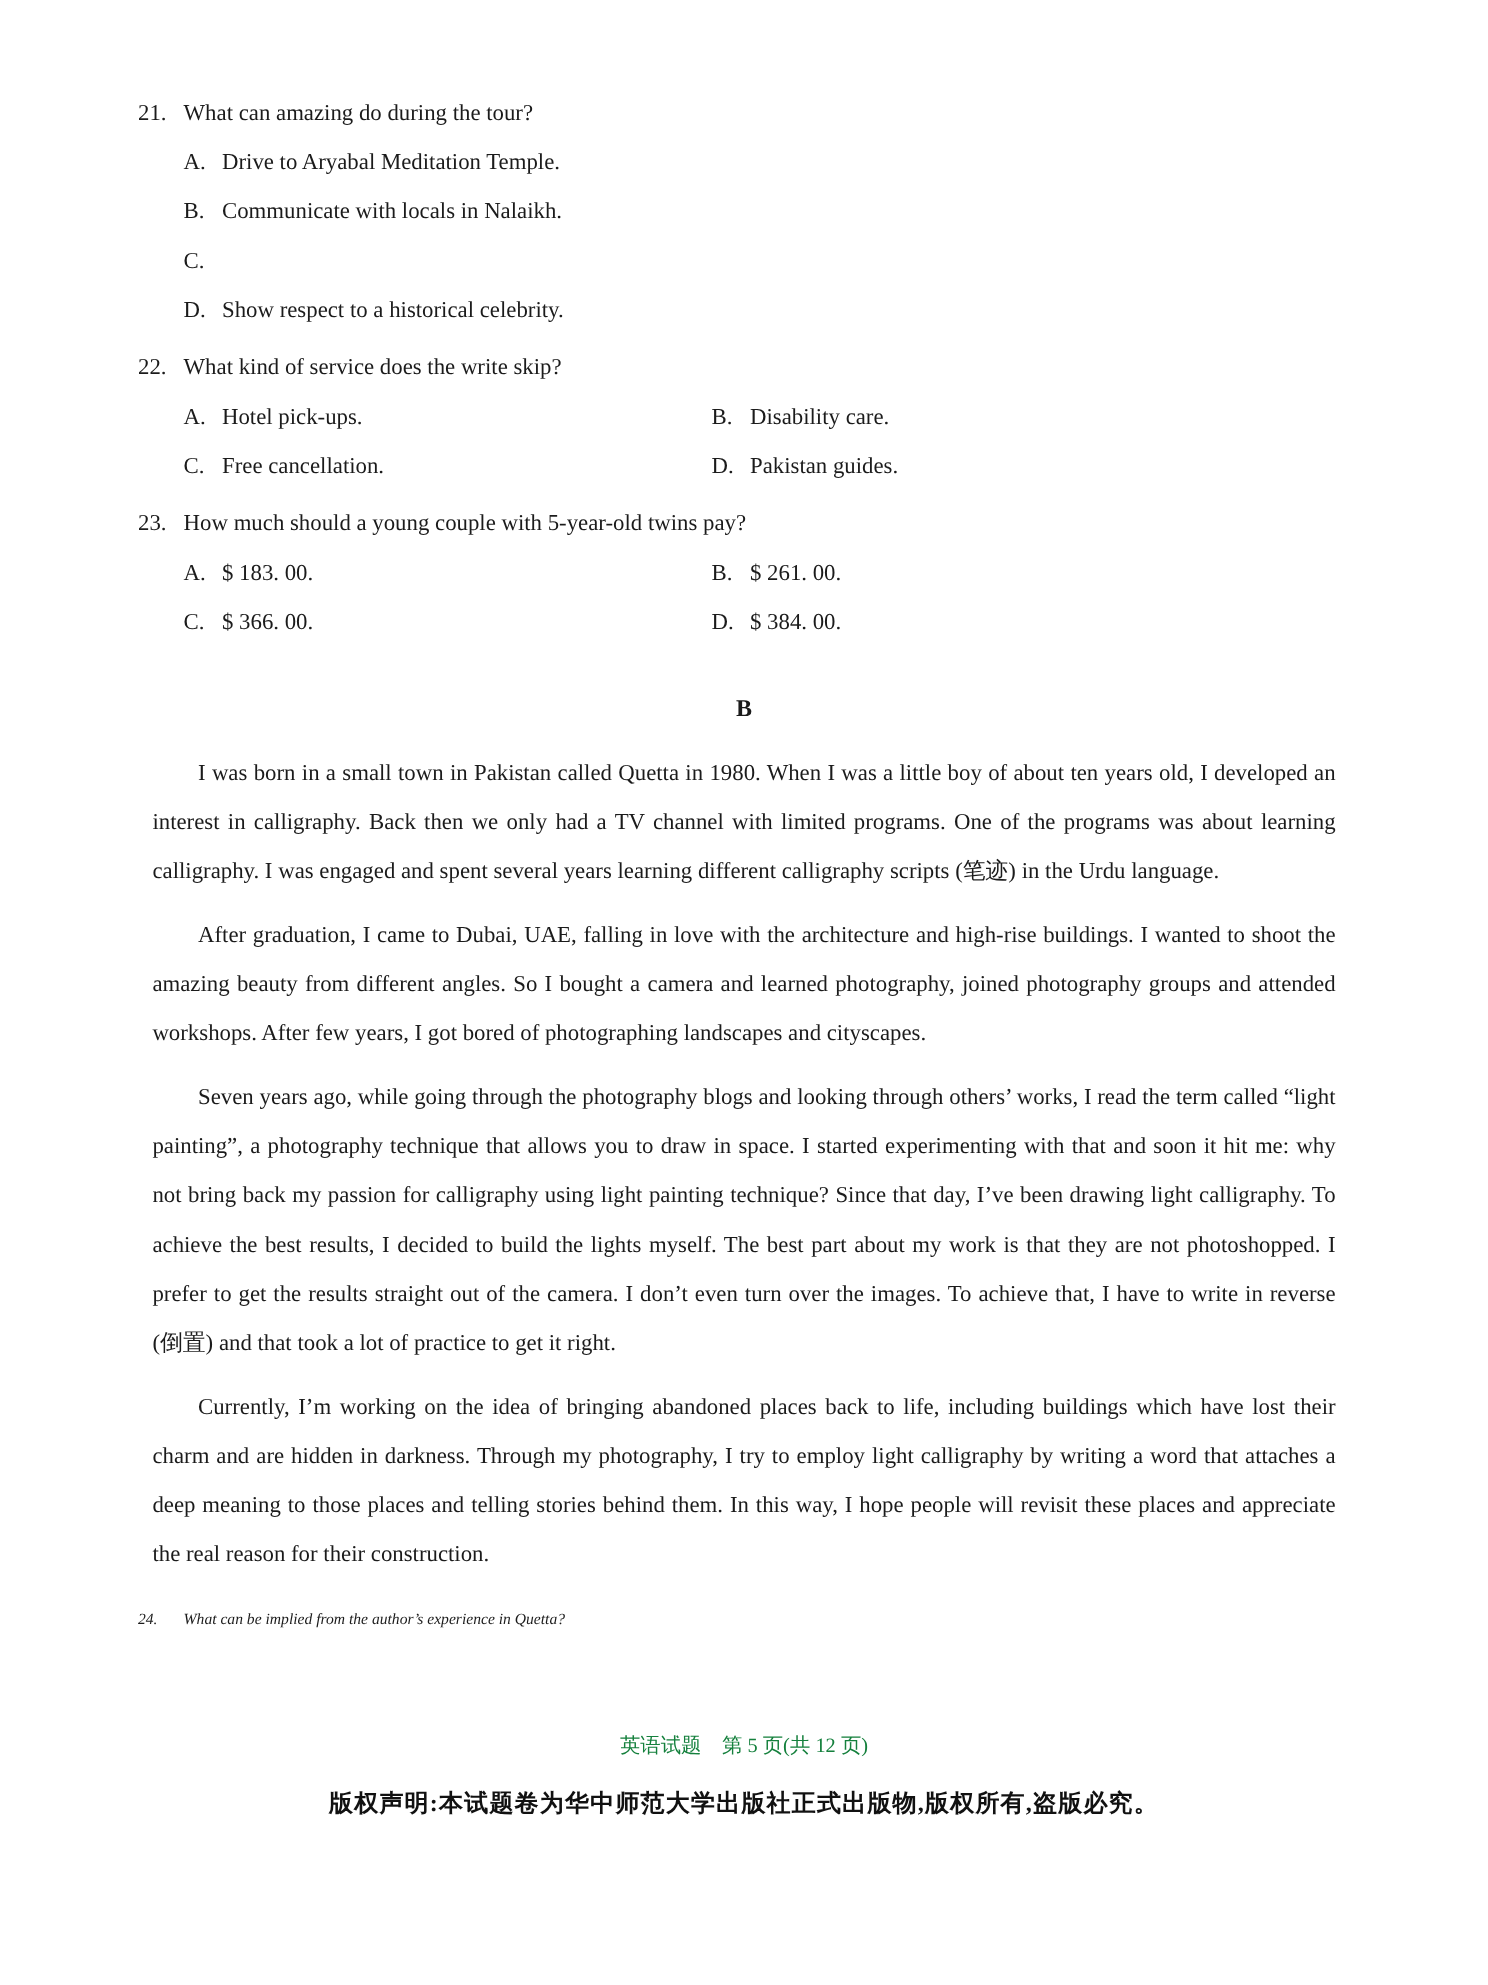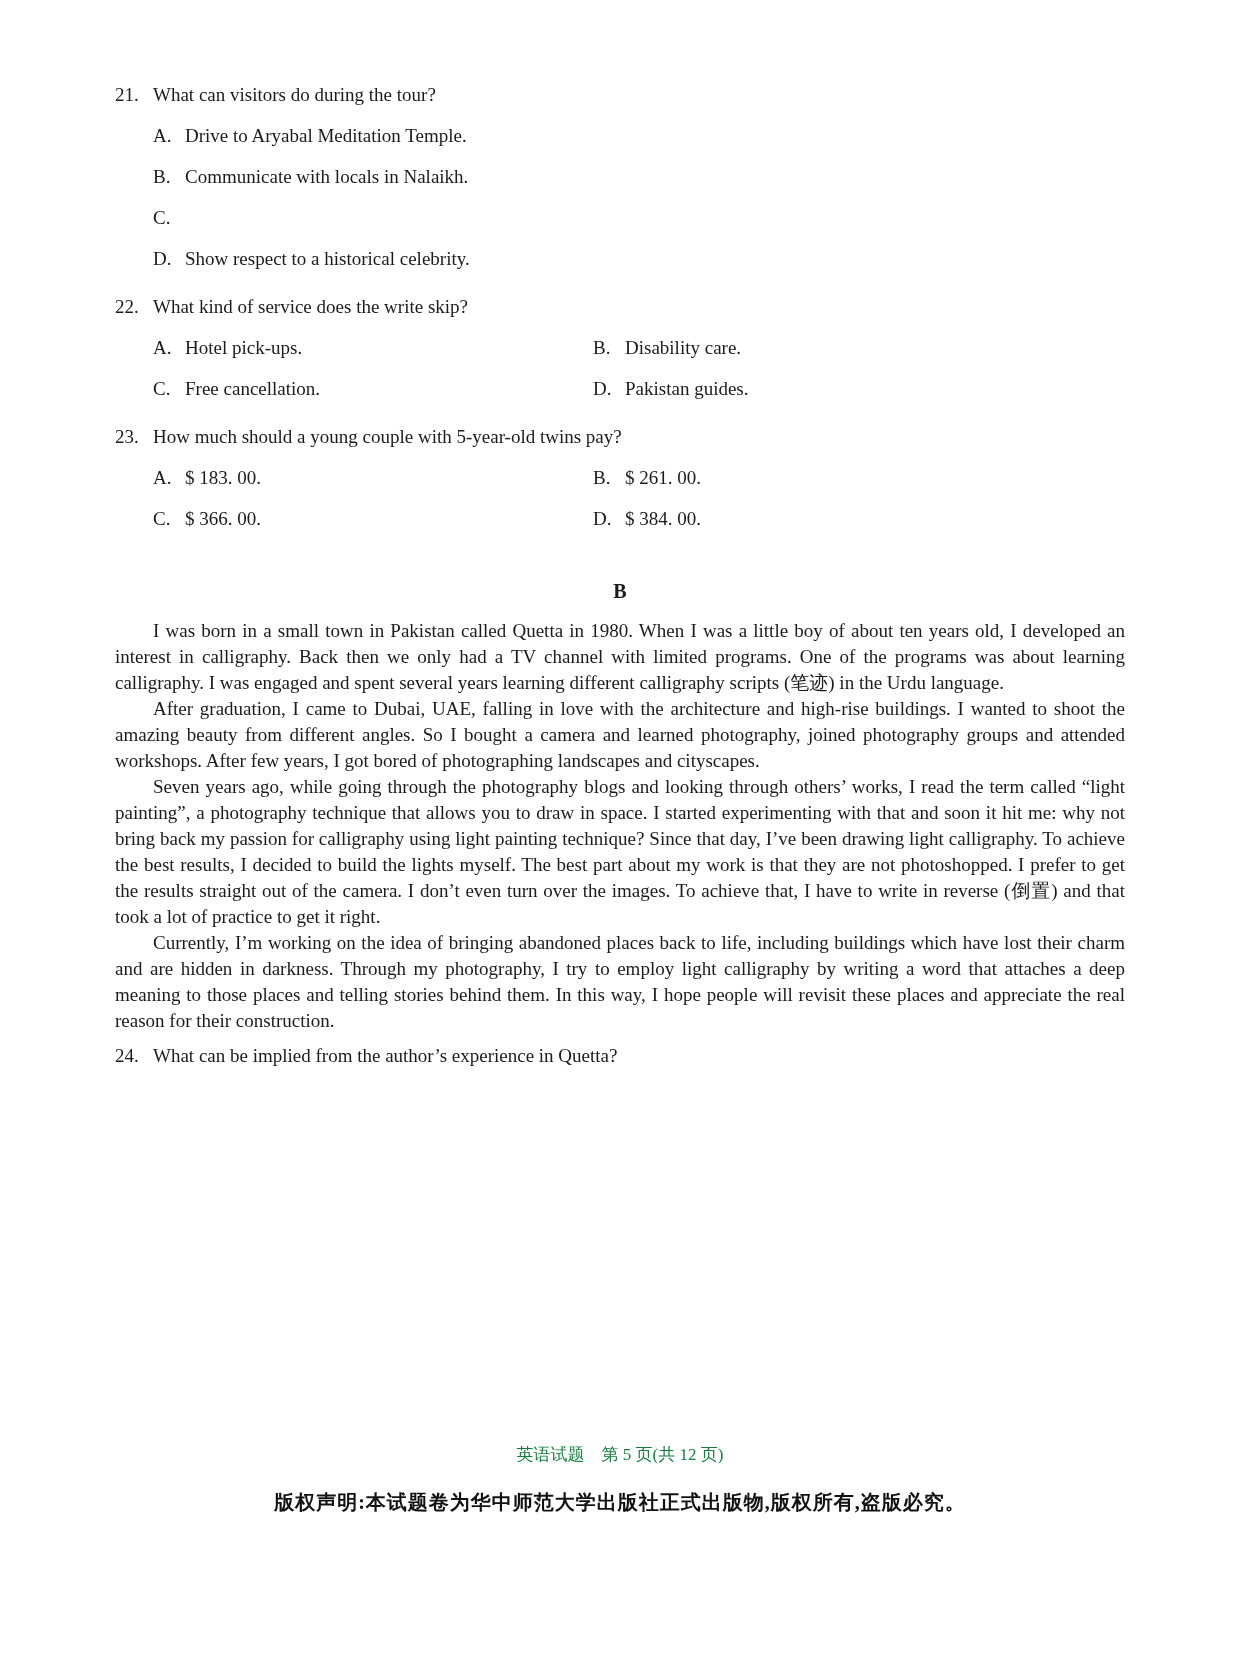--- a/index.html
+++ b/index.html
@@ -58,29 +58,30 @@
   
   .section-label {
     text-align: center;
     font-weight: bold;
     font-size: 20px;
     line-height: 41px;
     margin-top: 32px;
     margin-bottom: 6px;
   }
   .passage p {
-    margin: 0;
+    margin: 12px;
     font-size: 19px;
-    line-height: 26px;
+    line-height: 41px;
     text-align: justify;
     text-indent: 38px;
   }
   .q24 {
-    font-size: 19px;
+    font-size: 13px;
     margin-top: 1px;
+    font-style: italic;
   }
   
   .footer-page {
     position: absolute;
     left: 0;
     right: 0;
     bottom: 188px;
     text-align: center;
     font-size: 17px;
     color: #15803d;
@@ -98,21 +99,21 @@
   }
 </style>
 </head>
 <body>
 
 <div class="page">
 
   <div class="question">
     <div class="q-row">
       <span class="q-num">21.</span>
-      <span class="q-stem">What can visitors do during the tour?</span>
+      <span class="q-stem">What can amazing do during the tour?</span>
     </div>
     <div class="opts">
       <div class="opt">
         <span class="opt-label">A.</span>
         <span>Drive to Aryabal Meditation Temple.</span>
       </div>
       <div class="opt">
         <span class="opt-label">B.</span>
         <span>Communicate with locals in Nalaikh.</span>
       </div>

